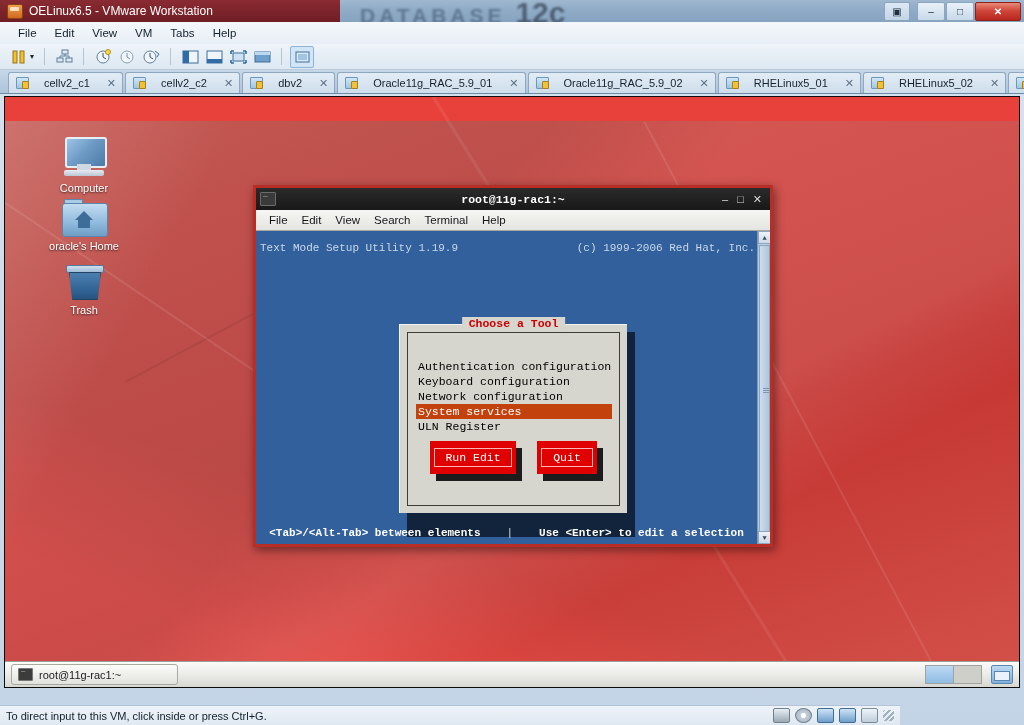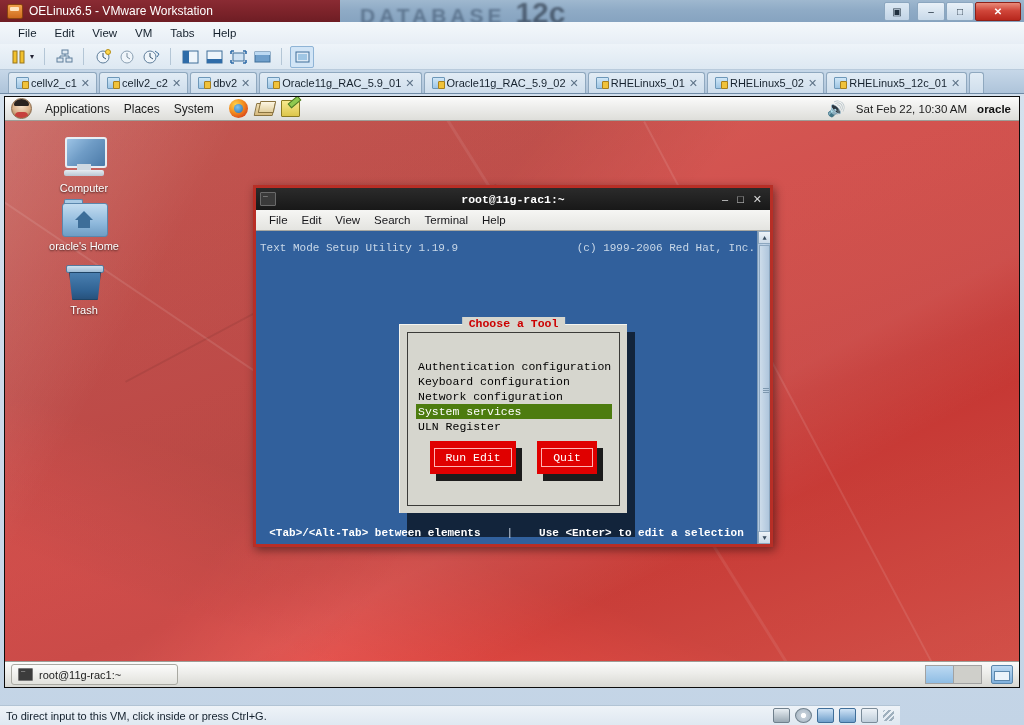--- a/index.html
+++ b/index.html
@@ -91,21 +91,21 @@
   .tb-caret { font-size: 8px; color: #223; margin-left: -2px; margin-right: 2px; }
 
   
   .vm-tabbar {
     position: absolute; left: 0; top: 70px; width: 1024px; height: 24px;
     background: linear-gradient(180deg,#c6d7e8 0%, #aec4da 100%);
     display: flex; align-items: flex-end; padding-left: 8px; box-sizing: border-box;
     border-bottom: 1px solid #6f8aa5;
   }
   .vmtab {
-    height: 21px; display: flex; align-items: center; gap: 2px;
+    height: 21px; display: flex; align-items: center; gap: 15px;
     padding: 0 6px 0 7px; margin-right: 2px;
     background: linear-gradient(180deg,#e2ecf5 0%, #cfdeec 100%);
     border: 1px solid #8fa8bf; border-bottom: none;
     border-radius: 3px 3px 0 0;
     font-size: 11px; color: #16222e; white-space: nowrap;
     box-sizing: border-box;
   }
   .vmtab .tico {
     width: 11px; height: 10px; border-radius: 1px; position: relative;
     background: linear-gradient(180deg,#cfe6f7,#9fc6e4);
@@ -366,21 +366,21 @@
     font-size: 11.5px; color: #cc0000; font-weight: bold;
     font-family: "Liberation Mono", monospace; white-space: nowrap;
   }
   .dlg-list {
     position: absolute; left: 16px; top: 34px; right: 10px;
     font-family: "Liberation Mono", monospace; font-size: 11.5px;
     color: #000000; line-height: 15px;
   }
   .dlg-list .item { padding-left: 2px; white-space: nowrap; }
   .dlg-list .item.sel {
-    background: #4d7c0f; color: #ffffff; padding-right: 4px;
+    background: #c2410c; color: #ffffff; padding-right: 4px;
     display: inline-block; min-width: 190px;
   }
   .dlg-buttons {
     position: absolute; left: 0; right: 0; top: 116px;
     display: flex; justify-content: center; gap: 21px;
   }
   .btnwrap { position: relative; }
   .dbtn {
     position: relative; z-index: 2;
     background: #e00000;
@@ -610,36 +610,20 @@
 
   <div class="guest">
 
     <div class="wallpaper">
       <div class="wp-streak" style="left:-60px; top:40px; width:520px; height:2px; transform:rotate(34deg);"></div>
       <div class="wp-streak" style="left:420px; top:-40px; width:700px; height:3px; transform:rotate(58deg); background:rgba(255,255,255,.08);"></div>
       <div class="wp-streak" style="left:640px; top:0px; width:620px; height:2px; transform:rotate(62deg);"></div>
       <div class="wp-streak" style="left:120px; top:260px; width:420px; height:2px; transform:rotate(-28deg); background:rgba(0,0,0,.07);"></div>
     </div>
 
-    <div class="gpanel">
-      <div class="gp-avatar"></div>
-      <div class="gp-menu">Applications</div>
-      <div class="gp-menu">Places</div>
-      <div class="gp-menu">System</div>
-      <div class="gp-launchers">
-        <div class="ff-icon"></div>
-        <div class="book-icon"></div>
-        <div class="edit-icon"></div>
-      </div>
-      <div class="gp-right">
-        <div class="vol-icon">🔊</div>
-        <div class="gp-clock">Sat Feb 22, 10:30 AM</div>
-        <div class="gp-user">oracle</div>
-      </div>
-    </div>
 
     <div class="dicon" style="left:34px; top:40px;">
       <div class="ico-computer">
         <div class="screen"></div>
             <div class="stand"></div>
             <div class="base"></div>
       </div>
       <div class="lbl">Computer</div>
     </div>
     <div class="dicon" style="left:34px; top:102px;">

